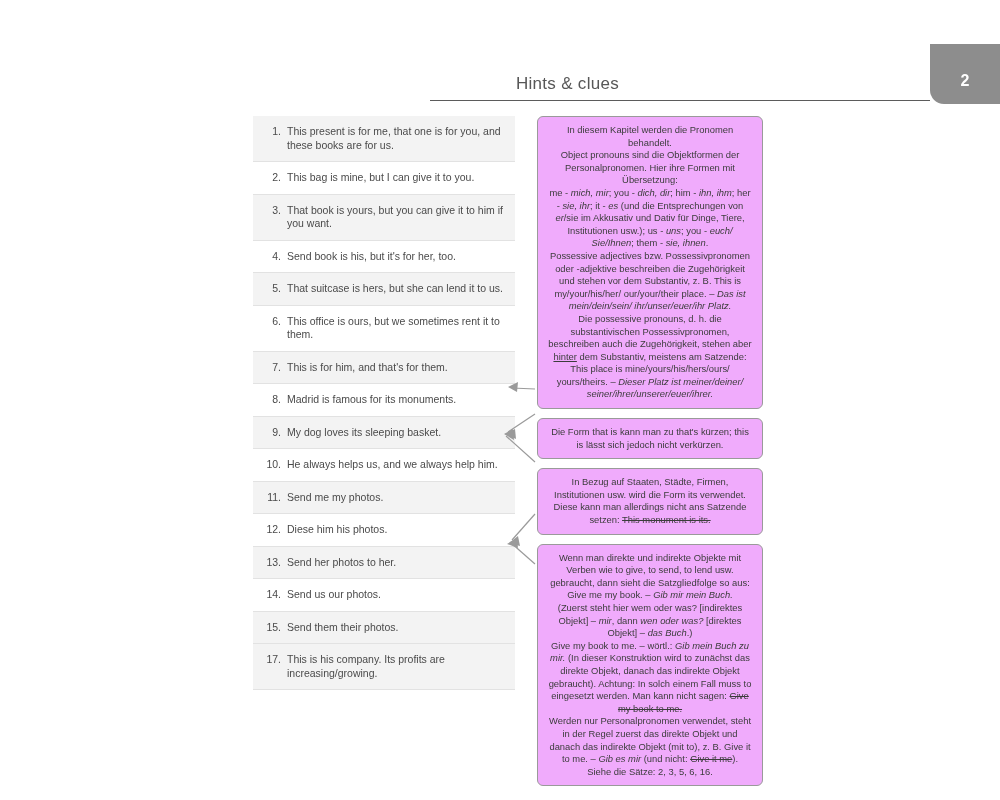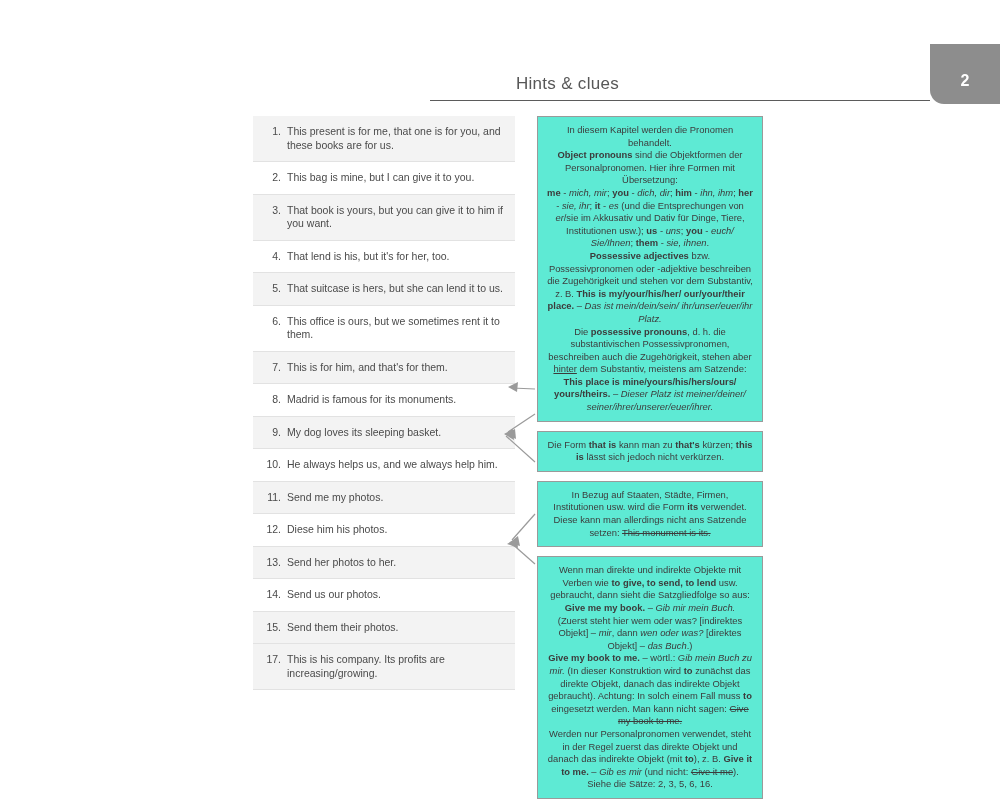--- a/index.html
+++ b/index.html
@@ -103,30 +103,30 @@
     display: block;
   }
   
   .notes {
     position: absolute;
     left: 537px; top: 72px;
     width: 226px;
   }
   .note {
     border: 1px solid #9a9a9a;
-    border-radius: 0;
-    background: #5eead4;
+    border-radius: 6px;
+    background: #f0abfc;
     padding: 7px 9px;
     margin-bottom: 9px;
     font-size: 9.4px;
     line-height: 12.6px;
     text-align: center;
     color: #3c3c3c;
   }
-  .note b { font-weight: bold; }
+  .note b { font-weight: normal; }
   .note i { font-style: italic; }
   .note u { text-decoration: underline; }
   .strike { text-decoration: line-through; }
   
   .arrows {
     position: absolute;
     left: 0; top: 0;
     width: 1000px; height: 800px;
     pointer-events: none;
   }
@@ -162,21 +162,21 @@
       <div class="s-item">
         <span class="s-num">2.</span>
         <span class="s-text">This bag is mine, but I can give it to you.</span>
       </div>
       <div class="s-item shaded">
         <span class="s-num">3.</span>
         <span class="s-text">That book is yours, but you can give it to him if you want.</span>
       </div>
       <div class="s-item">
         <span class="s-num">4.</span>
-        <span class="s-text">That lend is his, but it's for her, too.</span>
+        <span class="s-text">Send book is his, but it's for her, too.</span>
       </div>
       <div class="s-item shaded">
         <span class="s-num">5.</span>
         <span class="s-text">That suitcase is hers, but she can lend it to us.</span>
       </div>
       <div class="s-item">
         <span class="s-num">6.</span>
         <span class="s-text">This office is ours, but we sometimes rent it to them.</span>
       </div>
       <div class="s-item shaded">

